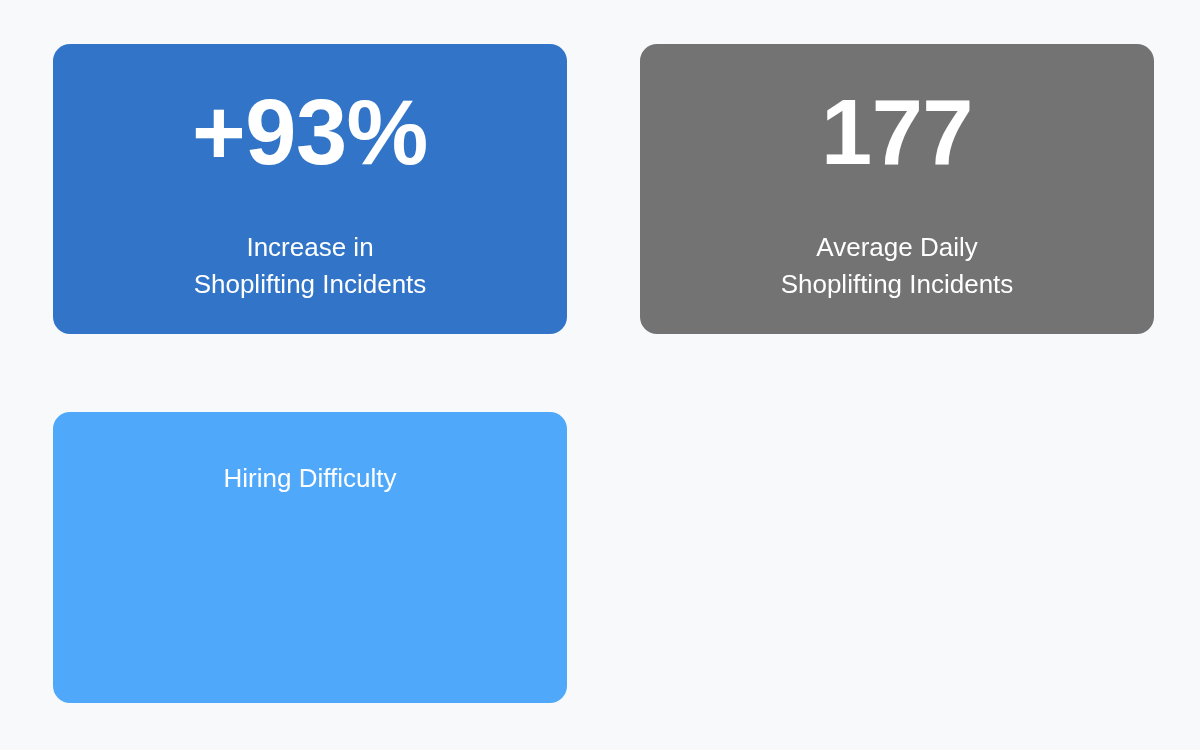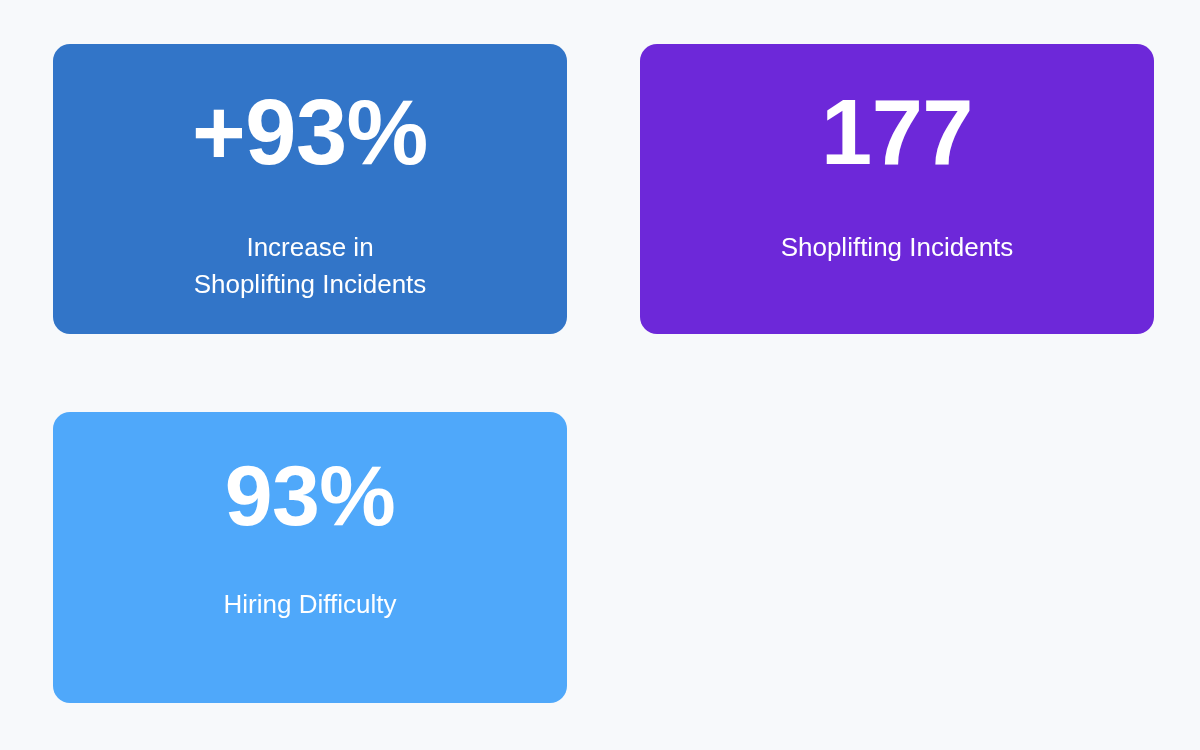--- a/index.html
+++ b/index.html
@@ -33,21 +33,21 @@
     display: flex;
     flex-direction: column;
     align-items: center;
     justify-content: flex-start;
     box-sizing: border-box;
     overflow: hidden;
     -webkit-font-smoothing: antialiased;
   }
 
   .stat-card.card-1 { background: #3275c8; }
-  .stat-card.card-2 { background: #6d28d9; }
+  .stat-card.card-2 { background: #737373; }
   .stat-card.card-3 { background: #3a90ea; }
   .stat-card.card-4 { background: #4fa8fa; }
 
   .stat-value {
     color: #ffffff;
     font-weight: bold;
     line-height: 1;
     letter-spacing: -0.5px;
     text-align: center;
     white-space: nowrap;
@@ -88,25 +88,25 @@
     <div class="stat-value">+93%</div>
     <div class="stat-label">
       <span class="label-line">Increase in</span>
       <span class="label-line">Shoplifting Incidents</span>
     </div>
   </div>
 
   <div class="stat-card card-2 row-top">
     <div class="stat-value">177</div>
     <div class="stat-label">
+      <span class="label-line">Average Daily</span>
       <span class="label-line">Shoplifting Incidents</span>
     </div>
   </div>
 
 
   <div class="stat-card card-4 row-bottom">
-    <div class="stat-value">93%</div>
     <div class="stat-label">
       <span class="label-line">Hiring Difficulty</span>
     </div>
   </div>
 
 </div>
 
 </body></html>

